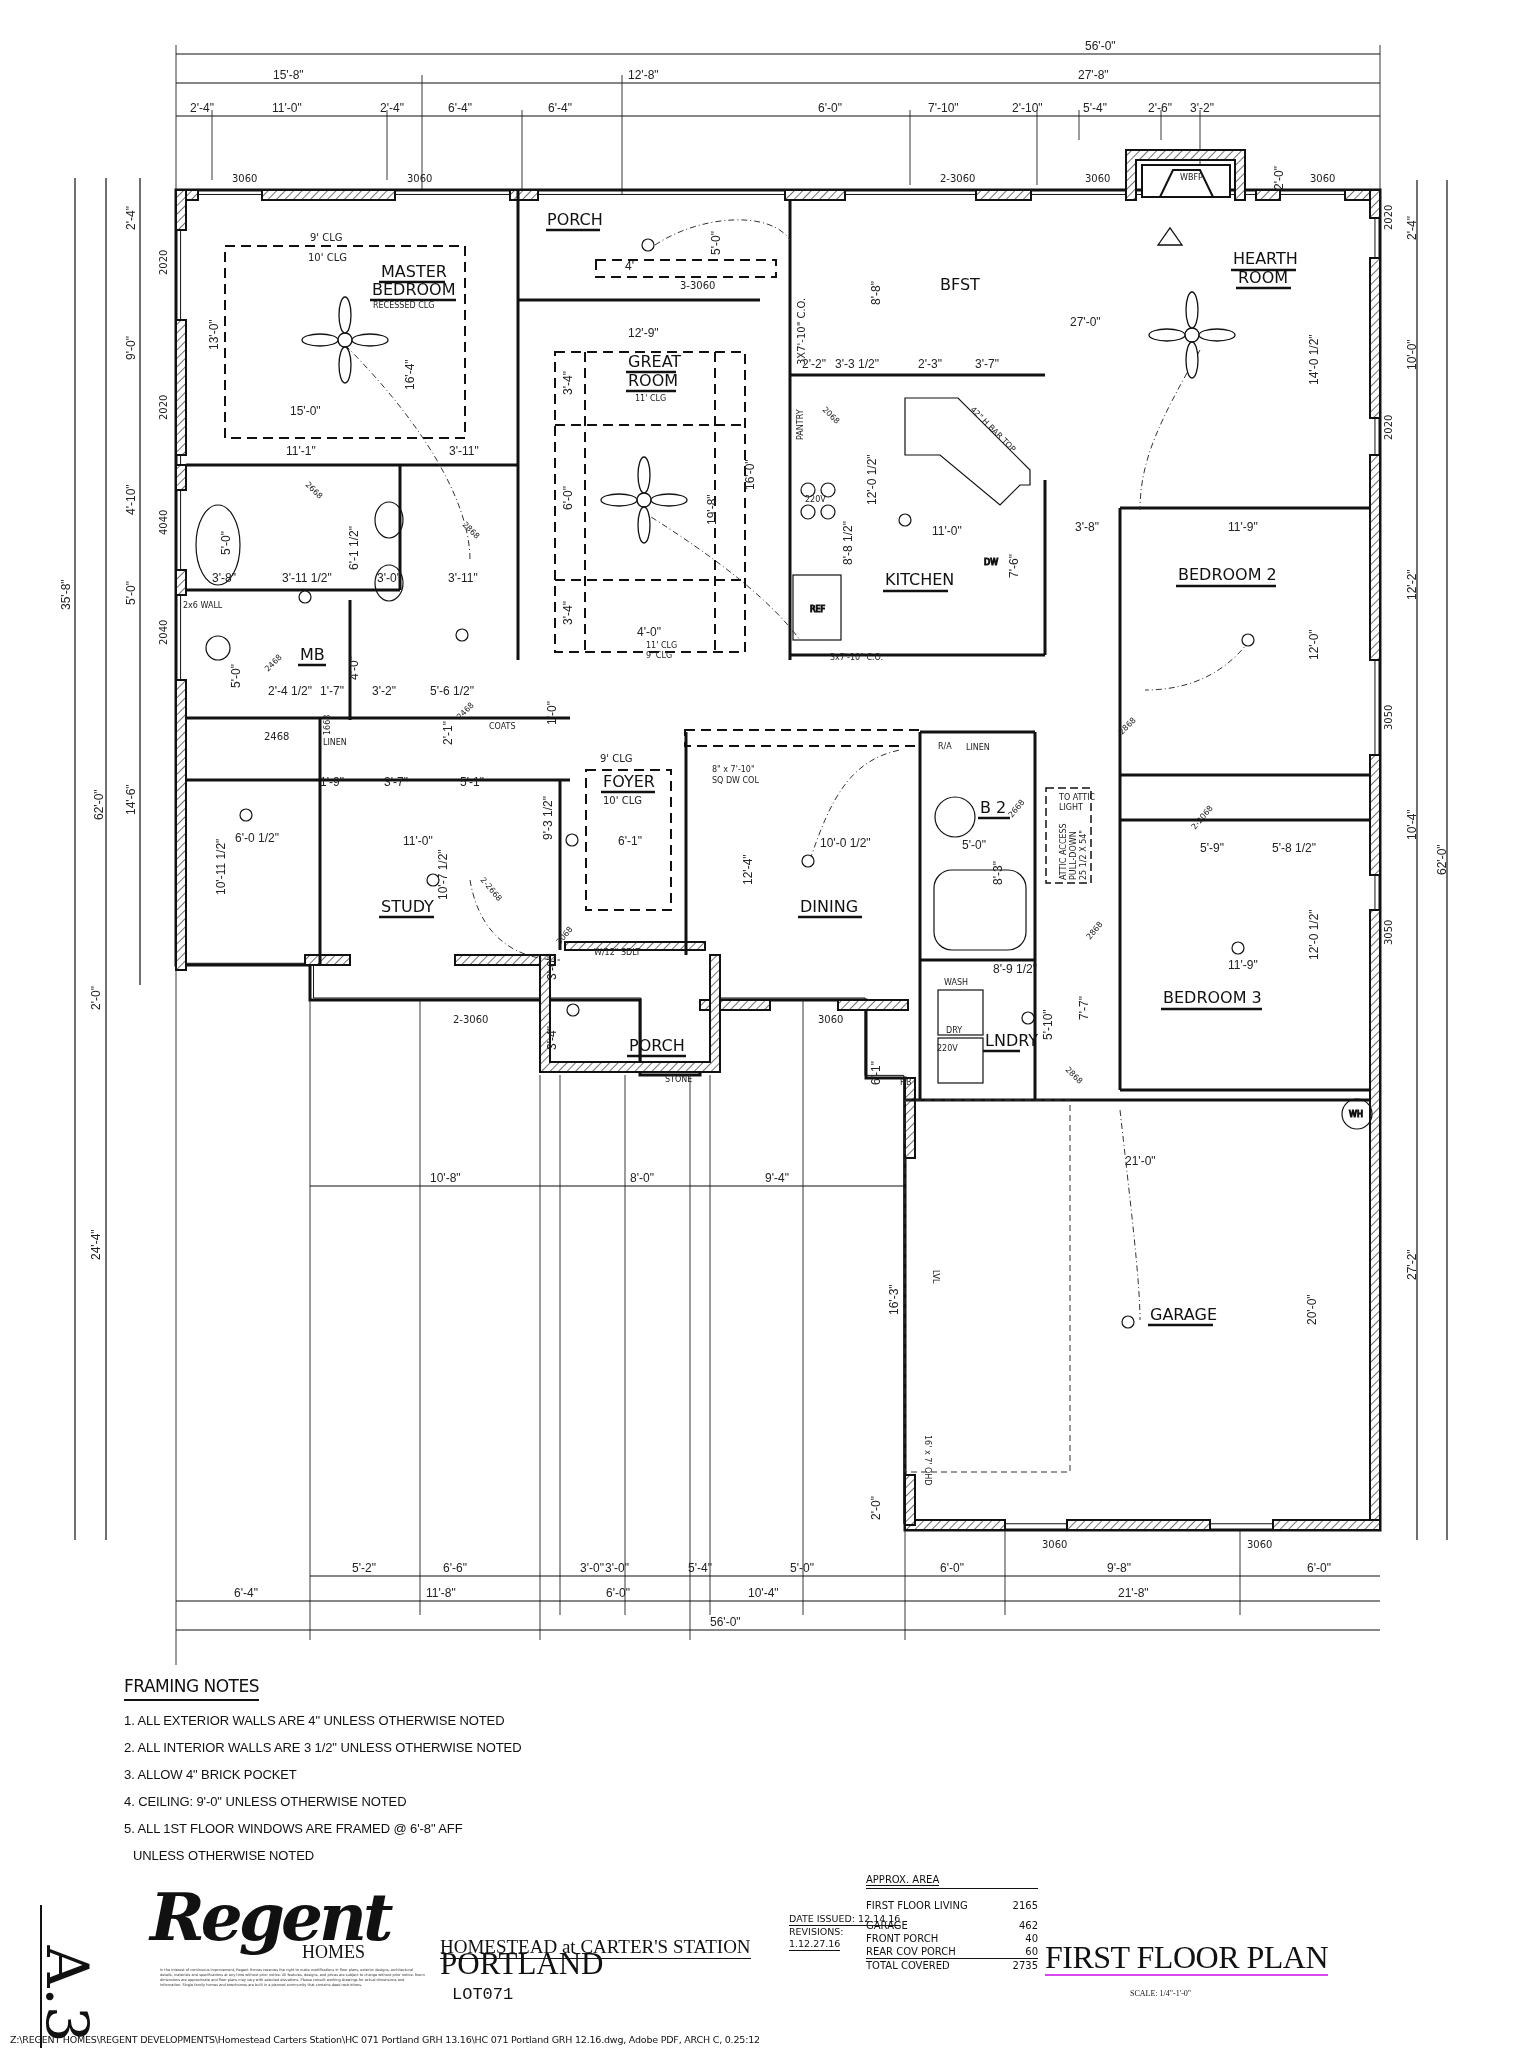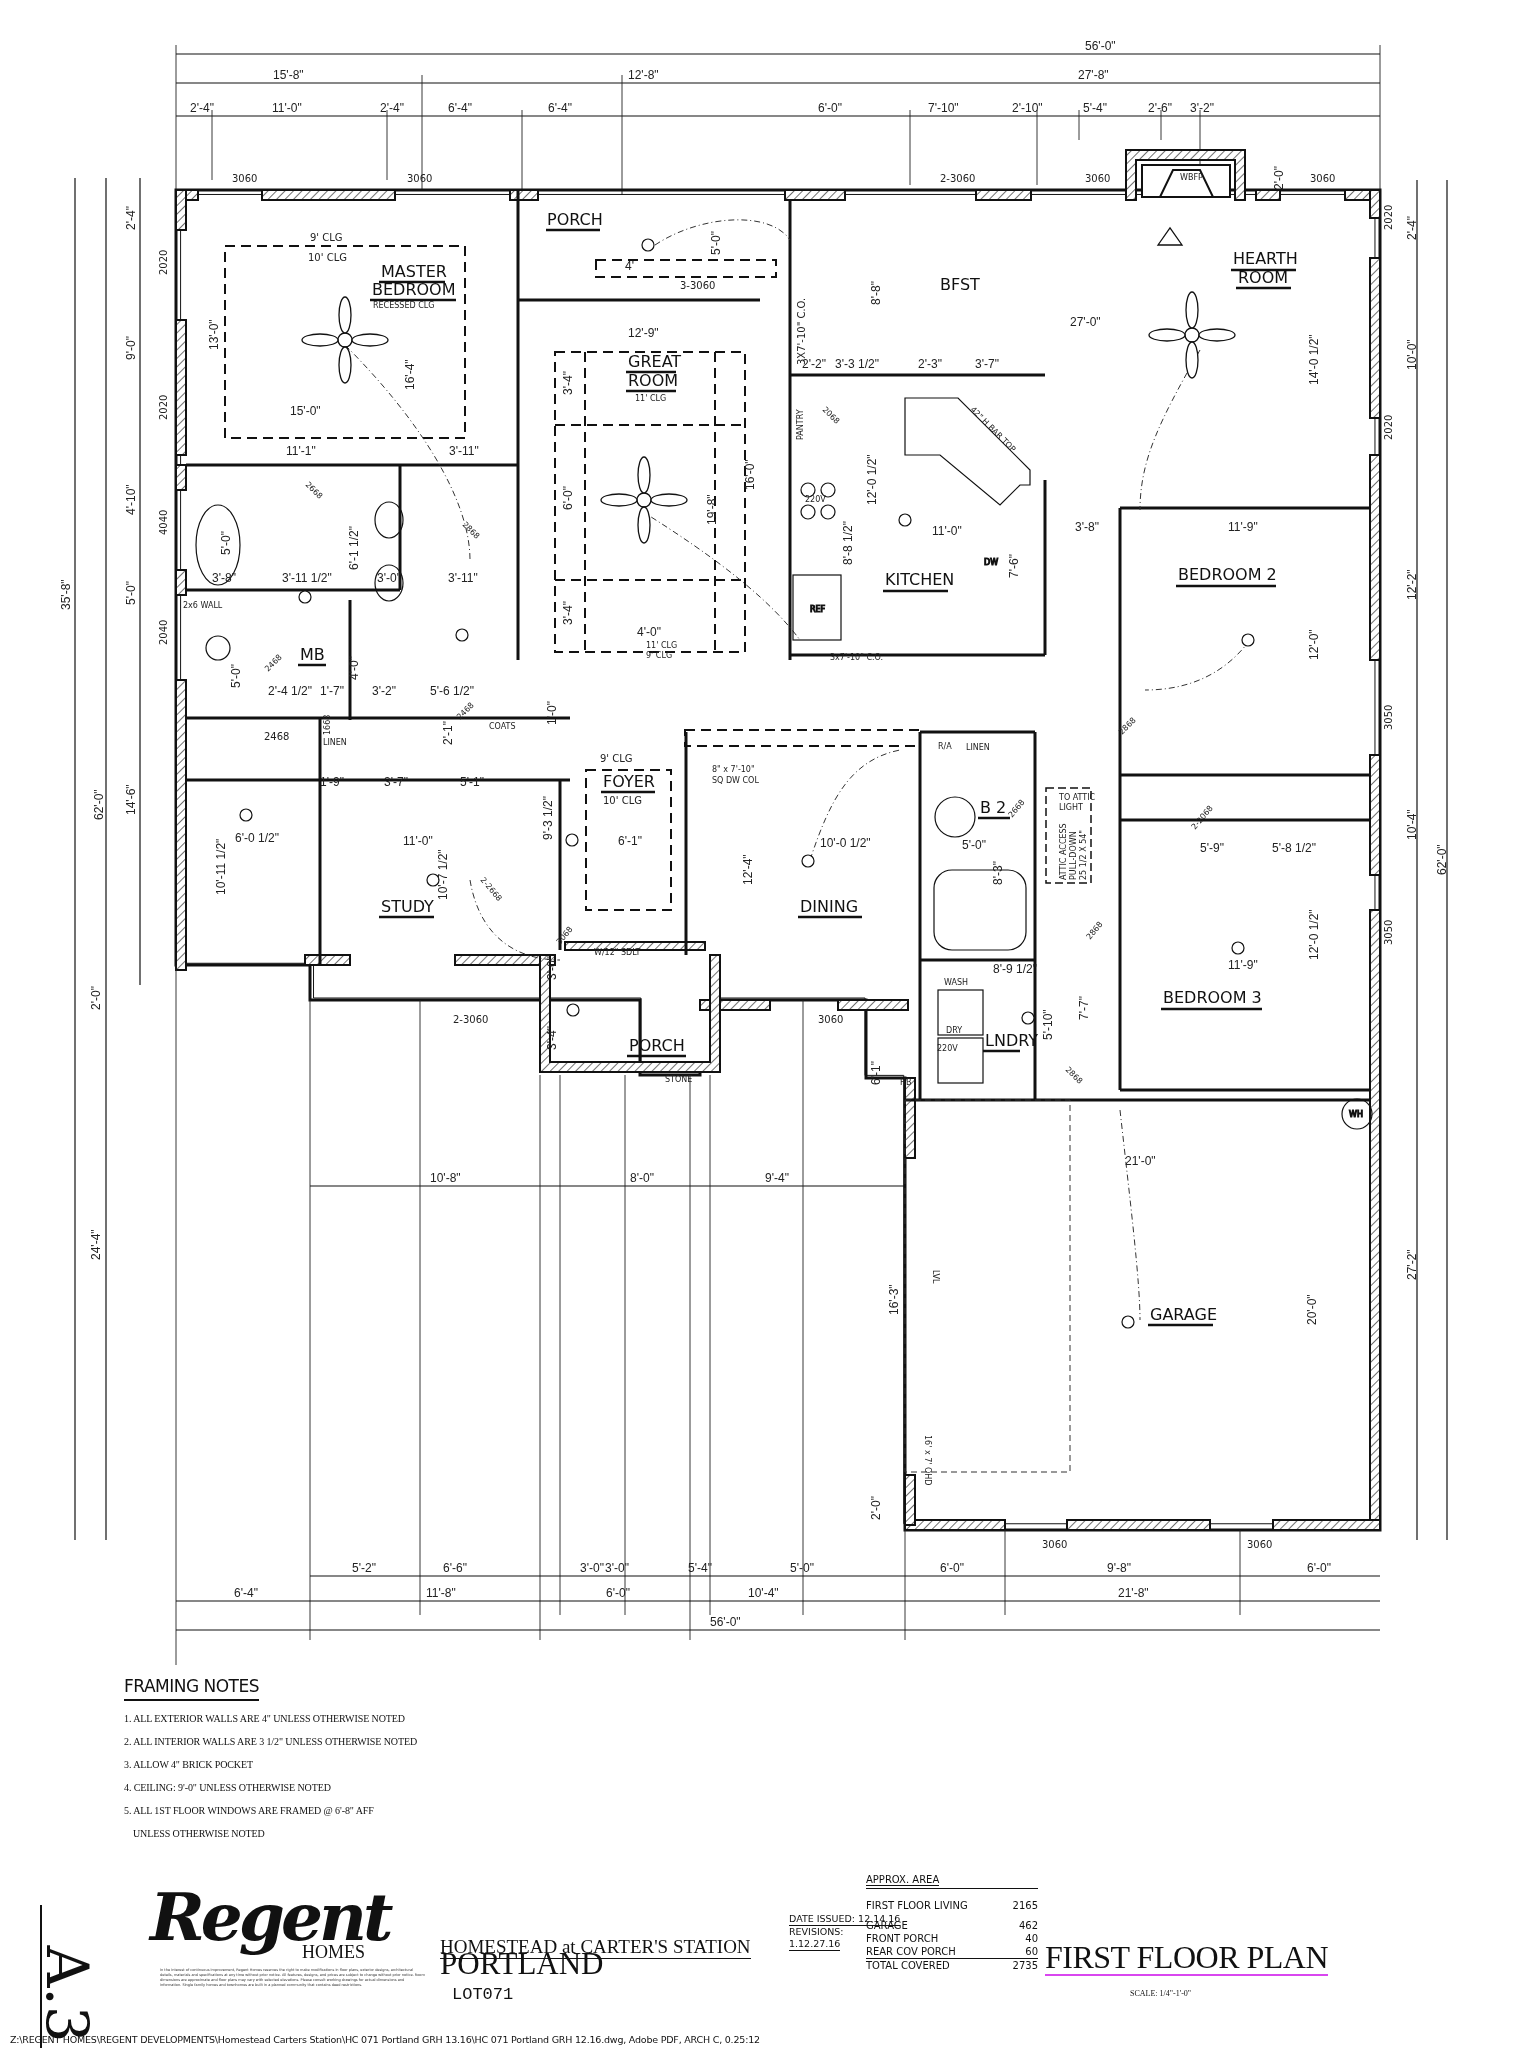--- a/index.html
+++ b/index.html
@@ -14,21 +14,21 @@
   .line{stroke:#111;stroke-width:1.2;fill:none;}
   .thin{stroke:#222;stroke-width:0.9;fill:none;}
   .dash{stroke:#111;stroke-width:2;fill:none;stroke-dasharray:10 6;}
   .wire{stroke:#333;stroke-width:1;fill:none;stroke-dasharray:6 3 1 3;}
   .under{stroke:#111;stroke-width:2.5;}
 
   
   .notes{position:absolute;left:124px;top:1676px;width:420px;}
   .notes h3{margin:0;font-family:"DejaVu Sans",sans-serif;font-weight:normal;font-size:17px;letter-spacing:-0.5px;border-bottom:2px solid #111;display:inline-block;padding-bottom:3px;}
   .notes ol{list-style:none;margin:10px 0 0 0;padding:0;}
-  .notes li{font-size:10px;font-family:Liberation Serif, serif;margin:12px 0 8px 0;letter-spacing:-0.1px;}
+  .notes li{font-size:13px;font-family:Liberation Sans, sans-serif;margin:12px 0 8px 0;letter-spacing:-0.1px;}
 
   
   .tb-sheet{position:absolute;left:40px;top:1905px;width:2px;height:148px;background:#111;}
   .tb-sheetno{position:absolute;left:18px;top:1960px;font-family:"DejaVu Serif",serif;font-size:58px;transform:rotate(90deg);transform-origin:center;white-space:nowrap;}
   .logo{position:absolute;left:150px;top:1878px;font-family:"DejaVu Serif",serif;font-style:italic;font-weight:bold;font-size:66px;letter-spacing:-4px;}
   .logo-homes{position:absolute;left:302px;top:1942px;font-family:"Liberation Serif",serif;font-size:18px;}
   .disclaimer{position:absolute;left:160px;top:1968px;width:265px;font-size:3.5px;line-height:5px;color:#333;}
   .proj-sub{position:absolute;left:440px;top:1922px;font-family:"Liberation Serif",serif;font-size:19px;border-bottom:1.5px solid #111;margin-top:14px;}
   .proj-name{position:absolute;left:440px;top:1946px;font-family:"Liberation Serif",serif;font-size:31px;}
   .proj-lot{position:absolute;left:440px;top:1985px;font-family:Liberation Mono, monospace;font-size:17px;margin-left:12px;}

